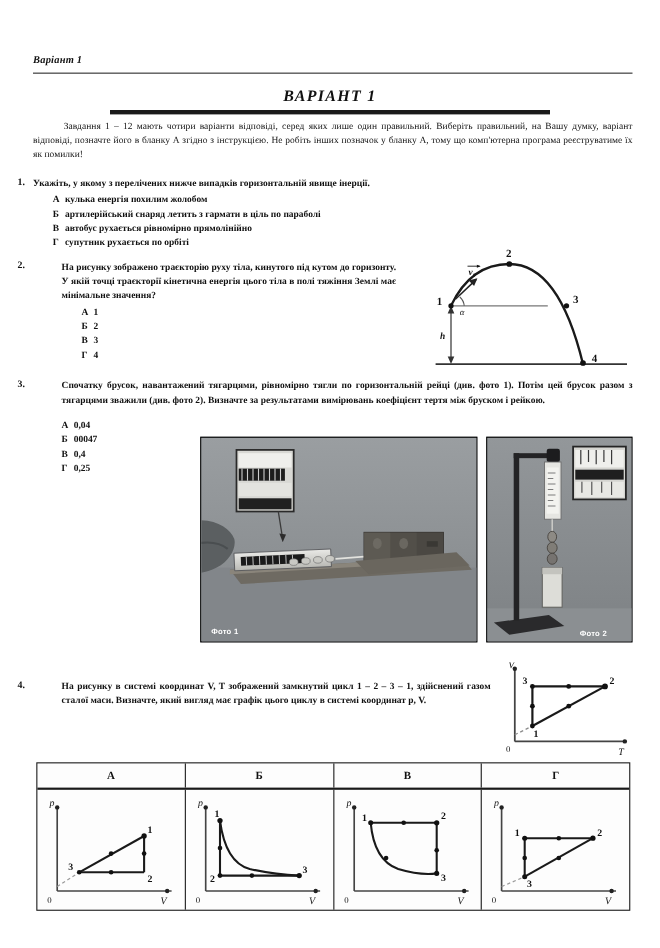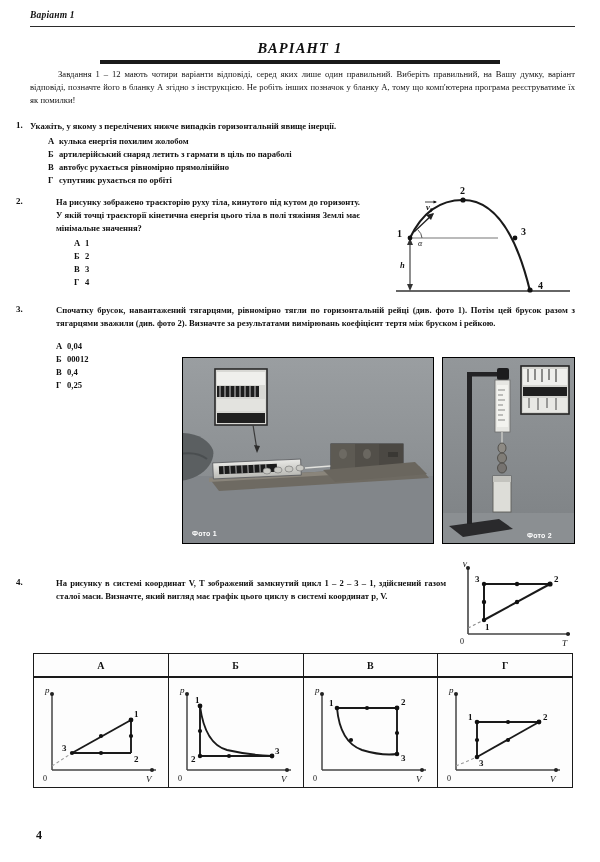--- a/index.html
+++ b/index.html
@@ -12,20 +12,21 @@
     height: 862px;
     position: relative;
     font-family: "Liberation Serif", "DejaVu Serif", serif;
     color: #111;
     overflow: hidden;
   }
   .page {
     position: absolute;
     inset: 0;
     padding: 12px;
+    margin-top: 40px;
   }
 
   
   .running-head {
     position: absolute;
     left: 30px;
     top: 10px;
     width: 545px;
     font-size: 9.5px;
     font-weight: bold;
@@ -287,21 +288,21 @@
       <text x="30" y="60" font-family="Liberation Serif, serif" font-size="8" font-style="italic" fill="#111">α</text>
       <text x="12" y="82" font-family="Liberation Serif, serif" font-size="8.5" font-style="italic" font-weight="bold" fill="#111">h</text>
     </svg>
   </div>
 
   <div class="q" id="q3">
     <div class="q-num">3.</div>
     <div class="q-text">Спочатку брусок, навантажений тягарцями, рівномірно тягли по горизонтальній рейці (див. фото 1). Потім цей брусок разом з тягарцями зважили (див. фото 2). Визначте за результатами вимірювань коефіцієнт тертя між бруском і рейкою.</div>
     <div class="opts">
       <div><span class="opt-letter">А</span><span>0,04</span></div>
-      <div><span class="opt-letter">Б</span><span>00012</span></div>
+      <div><span class="opt-letter">Б</span><span>00047</span></div>
       <div><span class="opt-letter">В</span><span>0,4</span></div>
       <div><span class="opt-letter">Г</span><span>0,25</span></div>
     </div>
   </div>
 
   <div class="photos">
 
     <div class="photo" id="photo1">
       <svg width="252" height="187" viewBox="0 0 252 187">
         <defs>

